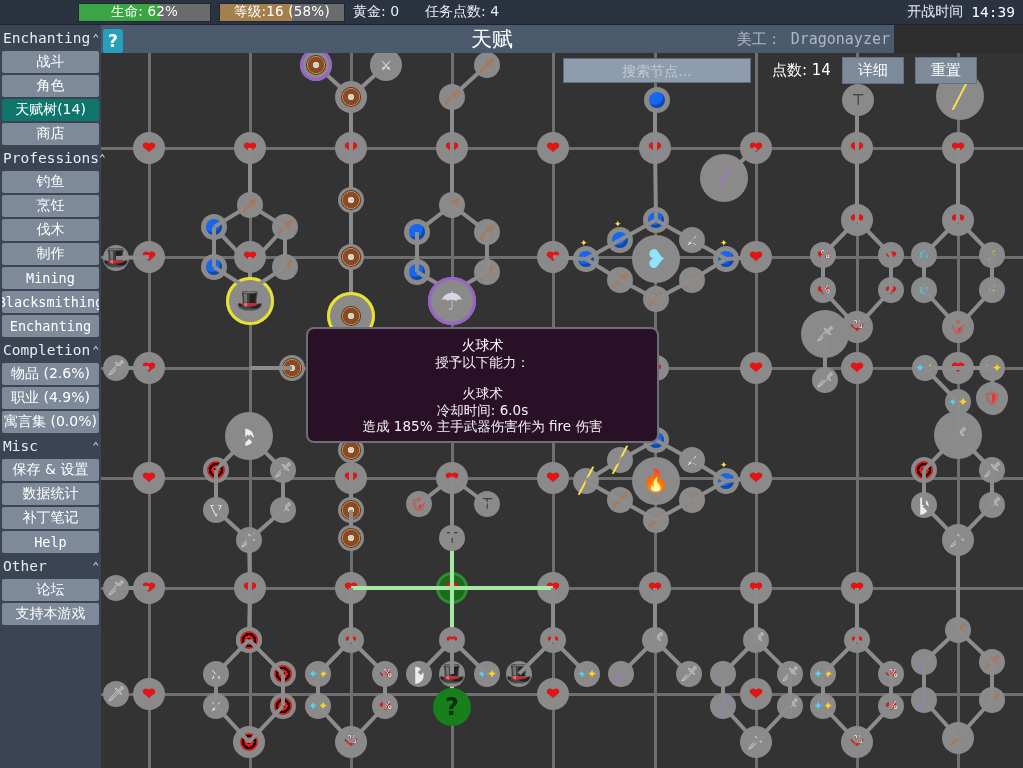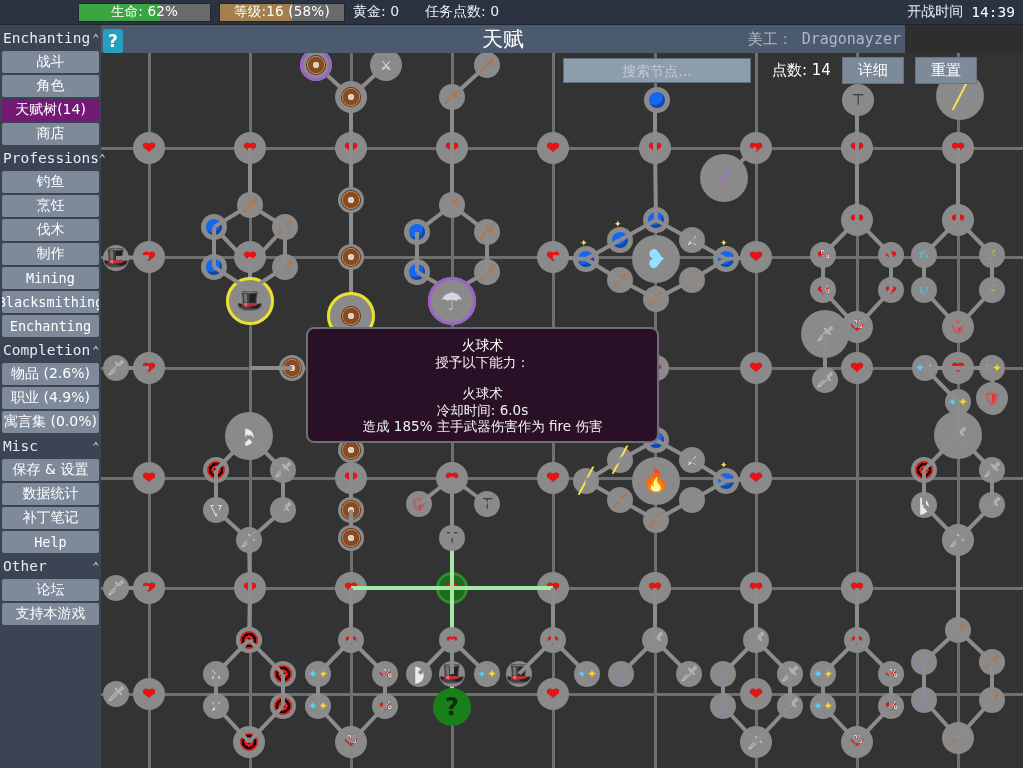--- a/index.html
+++ b/index.html
@@ -51,34 +51,34 @@
   }
   .sec-head .caret { font-size: 11px; line-height: 1; }
   .side-btn {
     height: 22px; margin: 1px 2px; background: #7e8a9a;
     color: #ffffff; font-size: 14px;
     display: flex; align-items: center; justify-content: center;
     border-radius: 2px; white-space: nowrap; overflow: hidden;
     font-family: "DejaVu Sans", sans-serif;
   }
   .side-btn.mono { font-family: "DejaVu Sans Mono", monospace; font-size: 13.5px; }
-  .side-btn.active { background: #701a75; }
+  .side-btn.active { background: #0f766e; }
 
   
   #helpbtn {
     position: absolute; left: 103px; top: 29px; width: 20px; height: 24px;
     background: #27a0bd; border-radius: 3px; z-index: 40;
     color: #ffffff; font-weight: bold; font-size: 17px;
     display: flex; align-items: center; justify-content: center;
     font-family: "DejaVu Sans", sans-serif;
   }
 
   
   #header {
-    position: absolute; left: 101px; top: 25px; width: 804px; height: 28px;
+    position: absolute; left: 90px; top: 25px; width: 804px; height: 28px;
     background: #4c5a6e; z-index: 20;
     display: flex; align-items: center; padding-left: 40px;
   }
   #header .title {
     position: absolute; left: 50%; transform: translateX(-50%);
     color: #ffffff; font-size: 21px; white-space: nowrap;
   }
   #header .artist {
     position: absolute; right: 4px; color: #aeb8c6; font-size: 15px;
     font-family: "DejaVu Sans Mono", monospace; white-space: nowrap;
@@ -170,21 +170,21 @@
     <div class="tb-spacer-left"></div>
     <div class="bar" id="hpbar">
       <div class="fill" id="hpfill" style="width: 62%; background: rgb(59, 165, 68);"></div>
       <span class="txt">生命: 62%</span>
     </div>
     <div class="bar" id="lvlbar">
       <div class="fill" id="lvlfill" style="width: 58%; background: rgb(163, 128, 78);"></div>
       <span class="txt">等级:16 (58%)</span>
     </div>
     <span class="tb-text">黄金: 0</span>
-    <span class="tb-text">任务点数: 0</span>
+    <span class="tb-text">任务点数: 4</span>
     <div class="tb-right">
       <span class="lbl">开战时间</span>
       <span class="clock">14:39</span>
     </div>
   </div>
 
   <div id="sidebar">
       <div class="sec-head">
         <span>Enchanting</span>
         <span class="caret">⌃</span>

